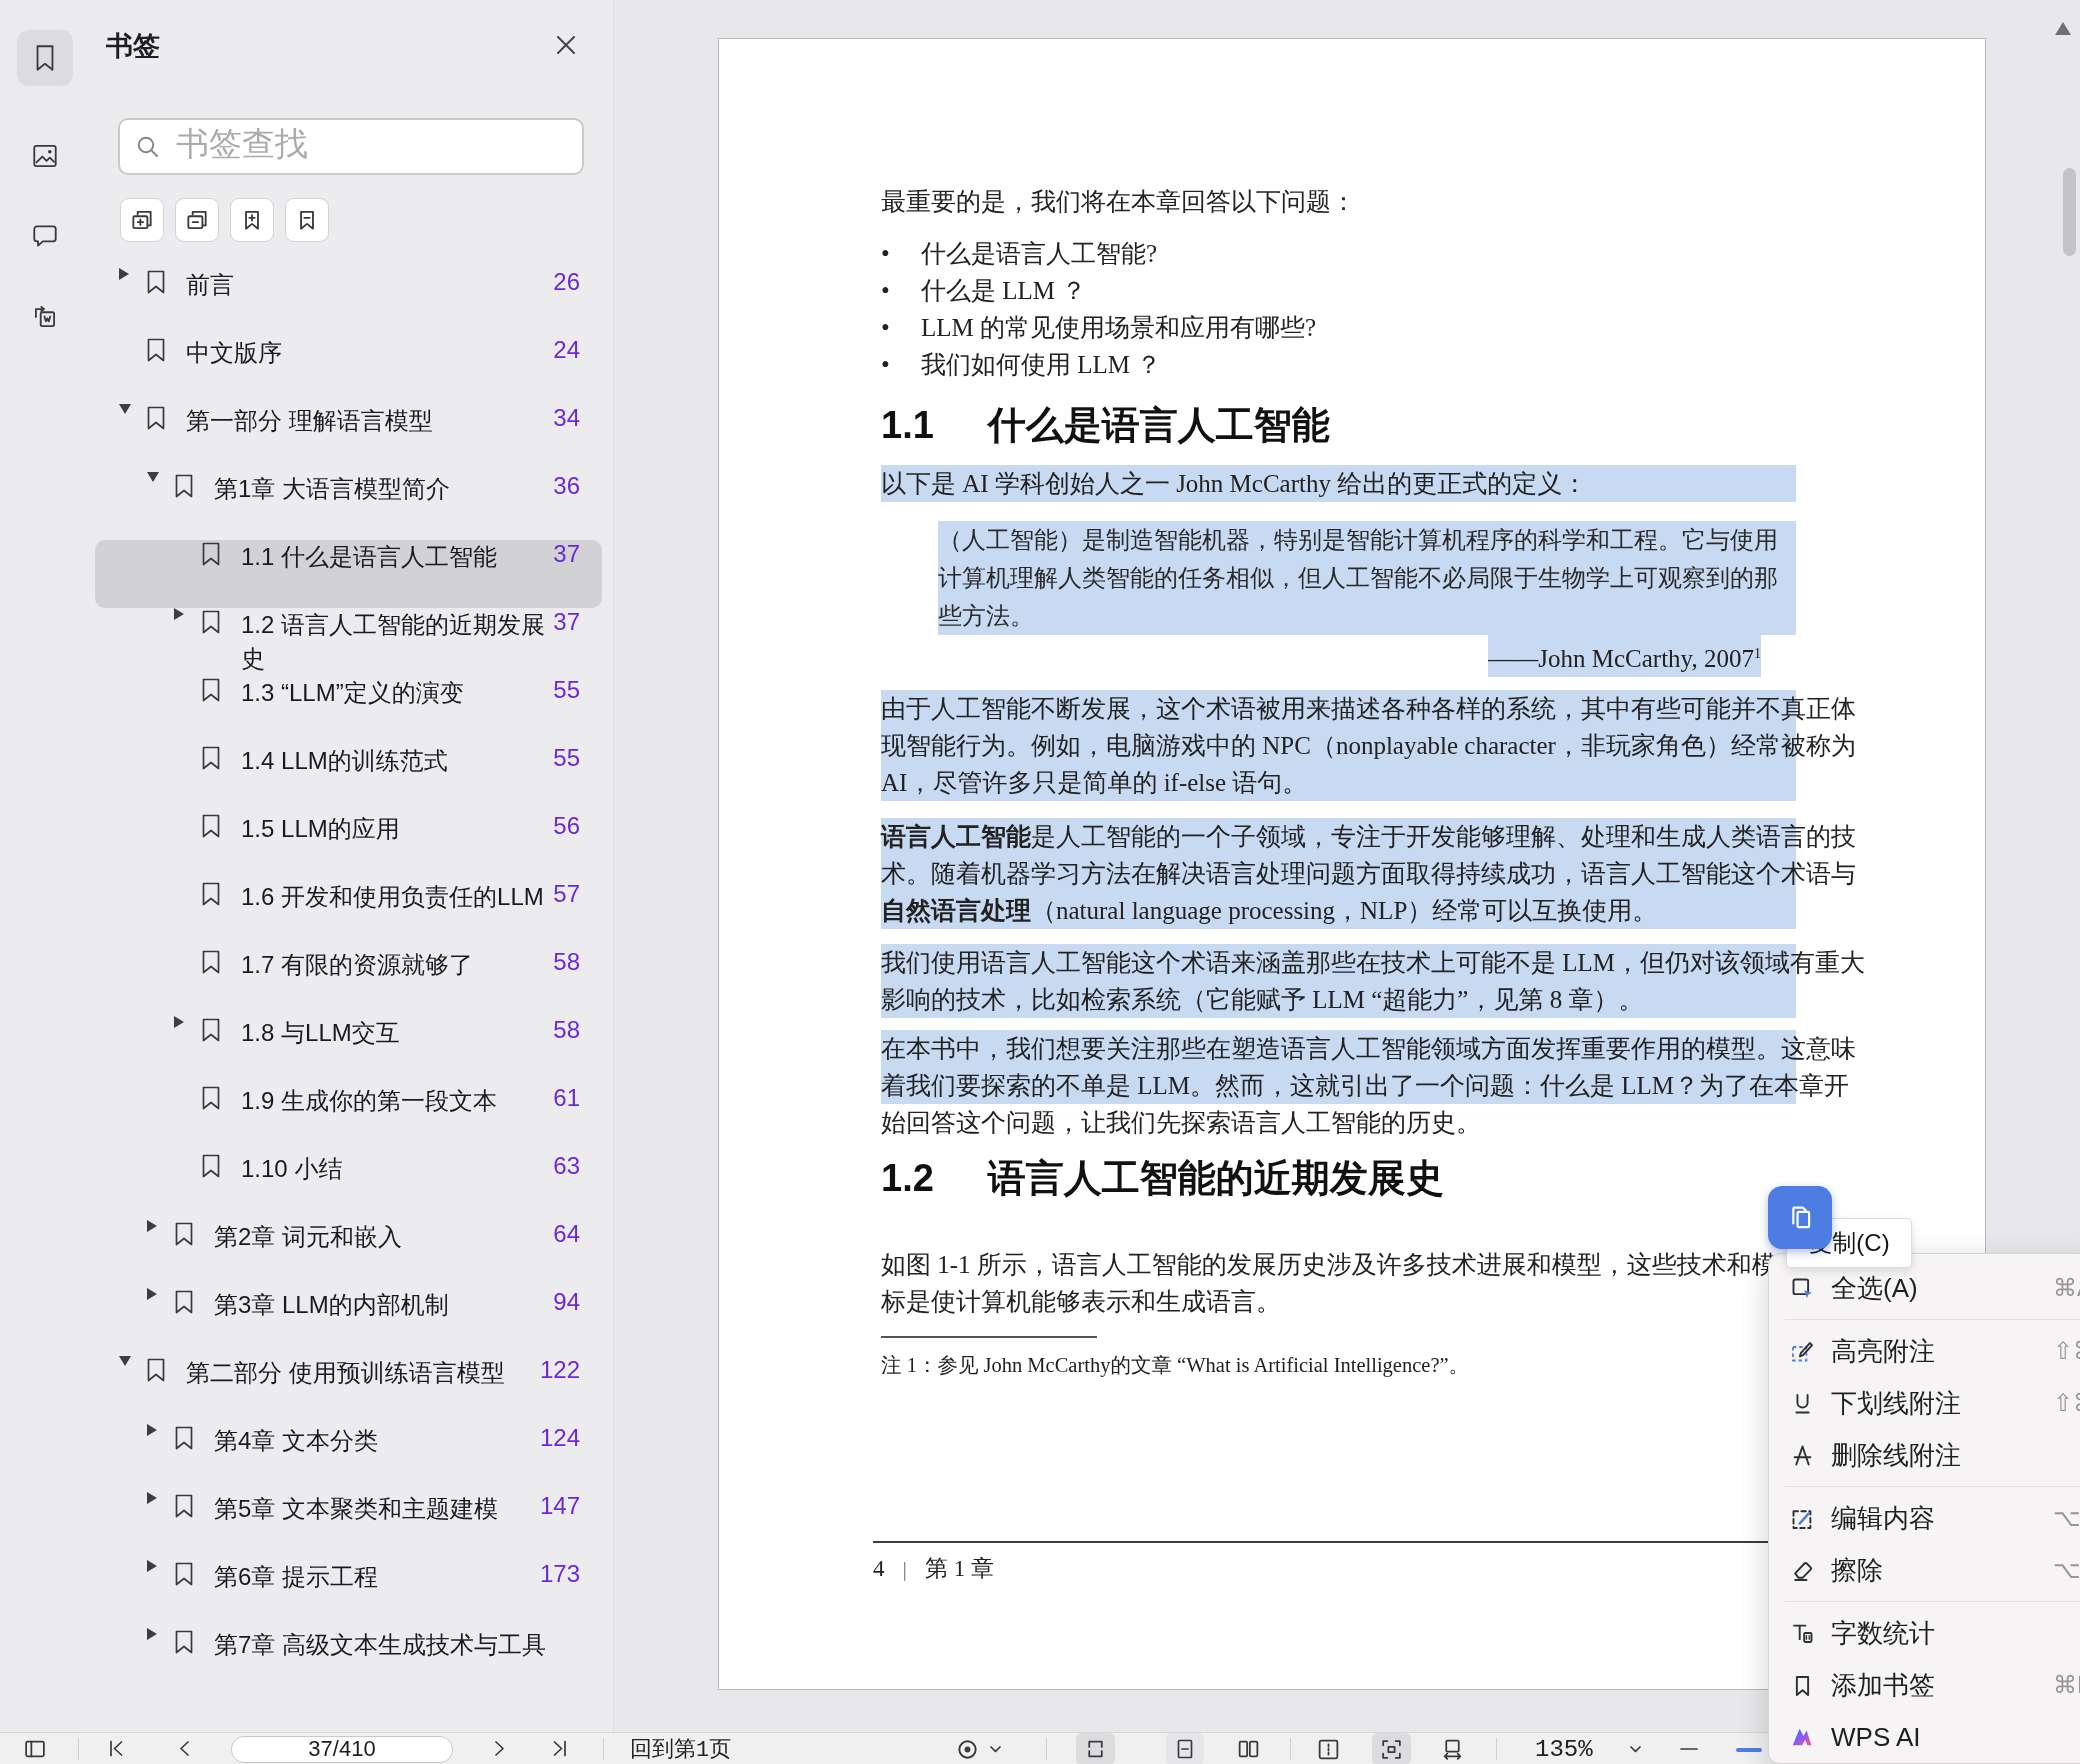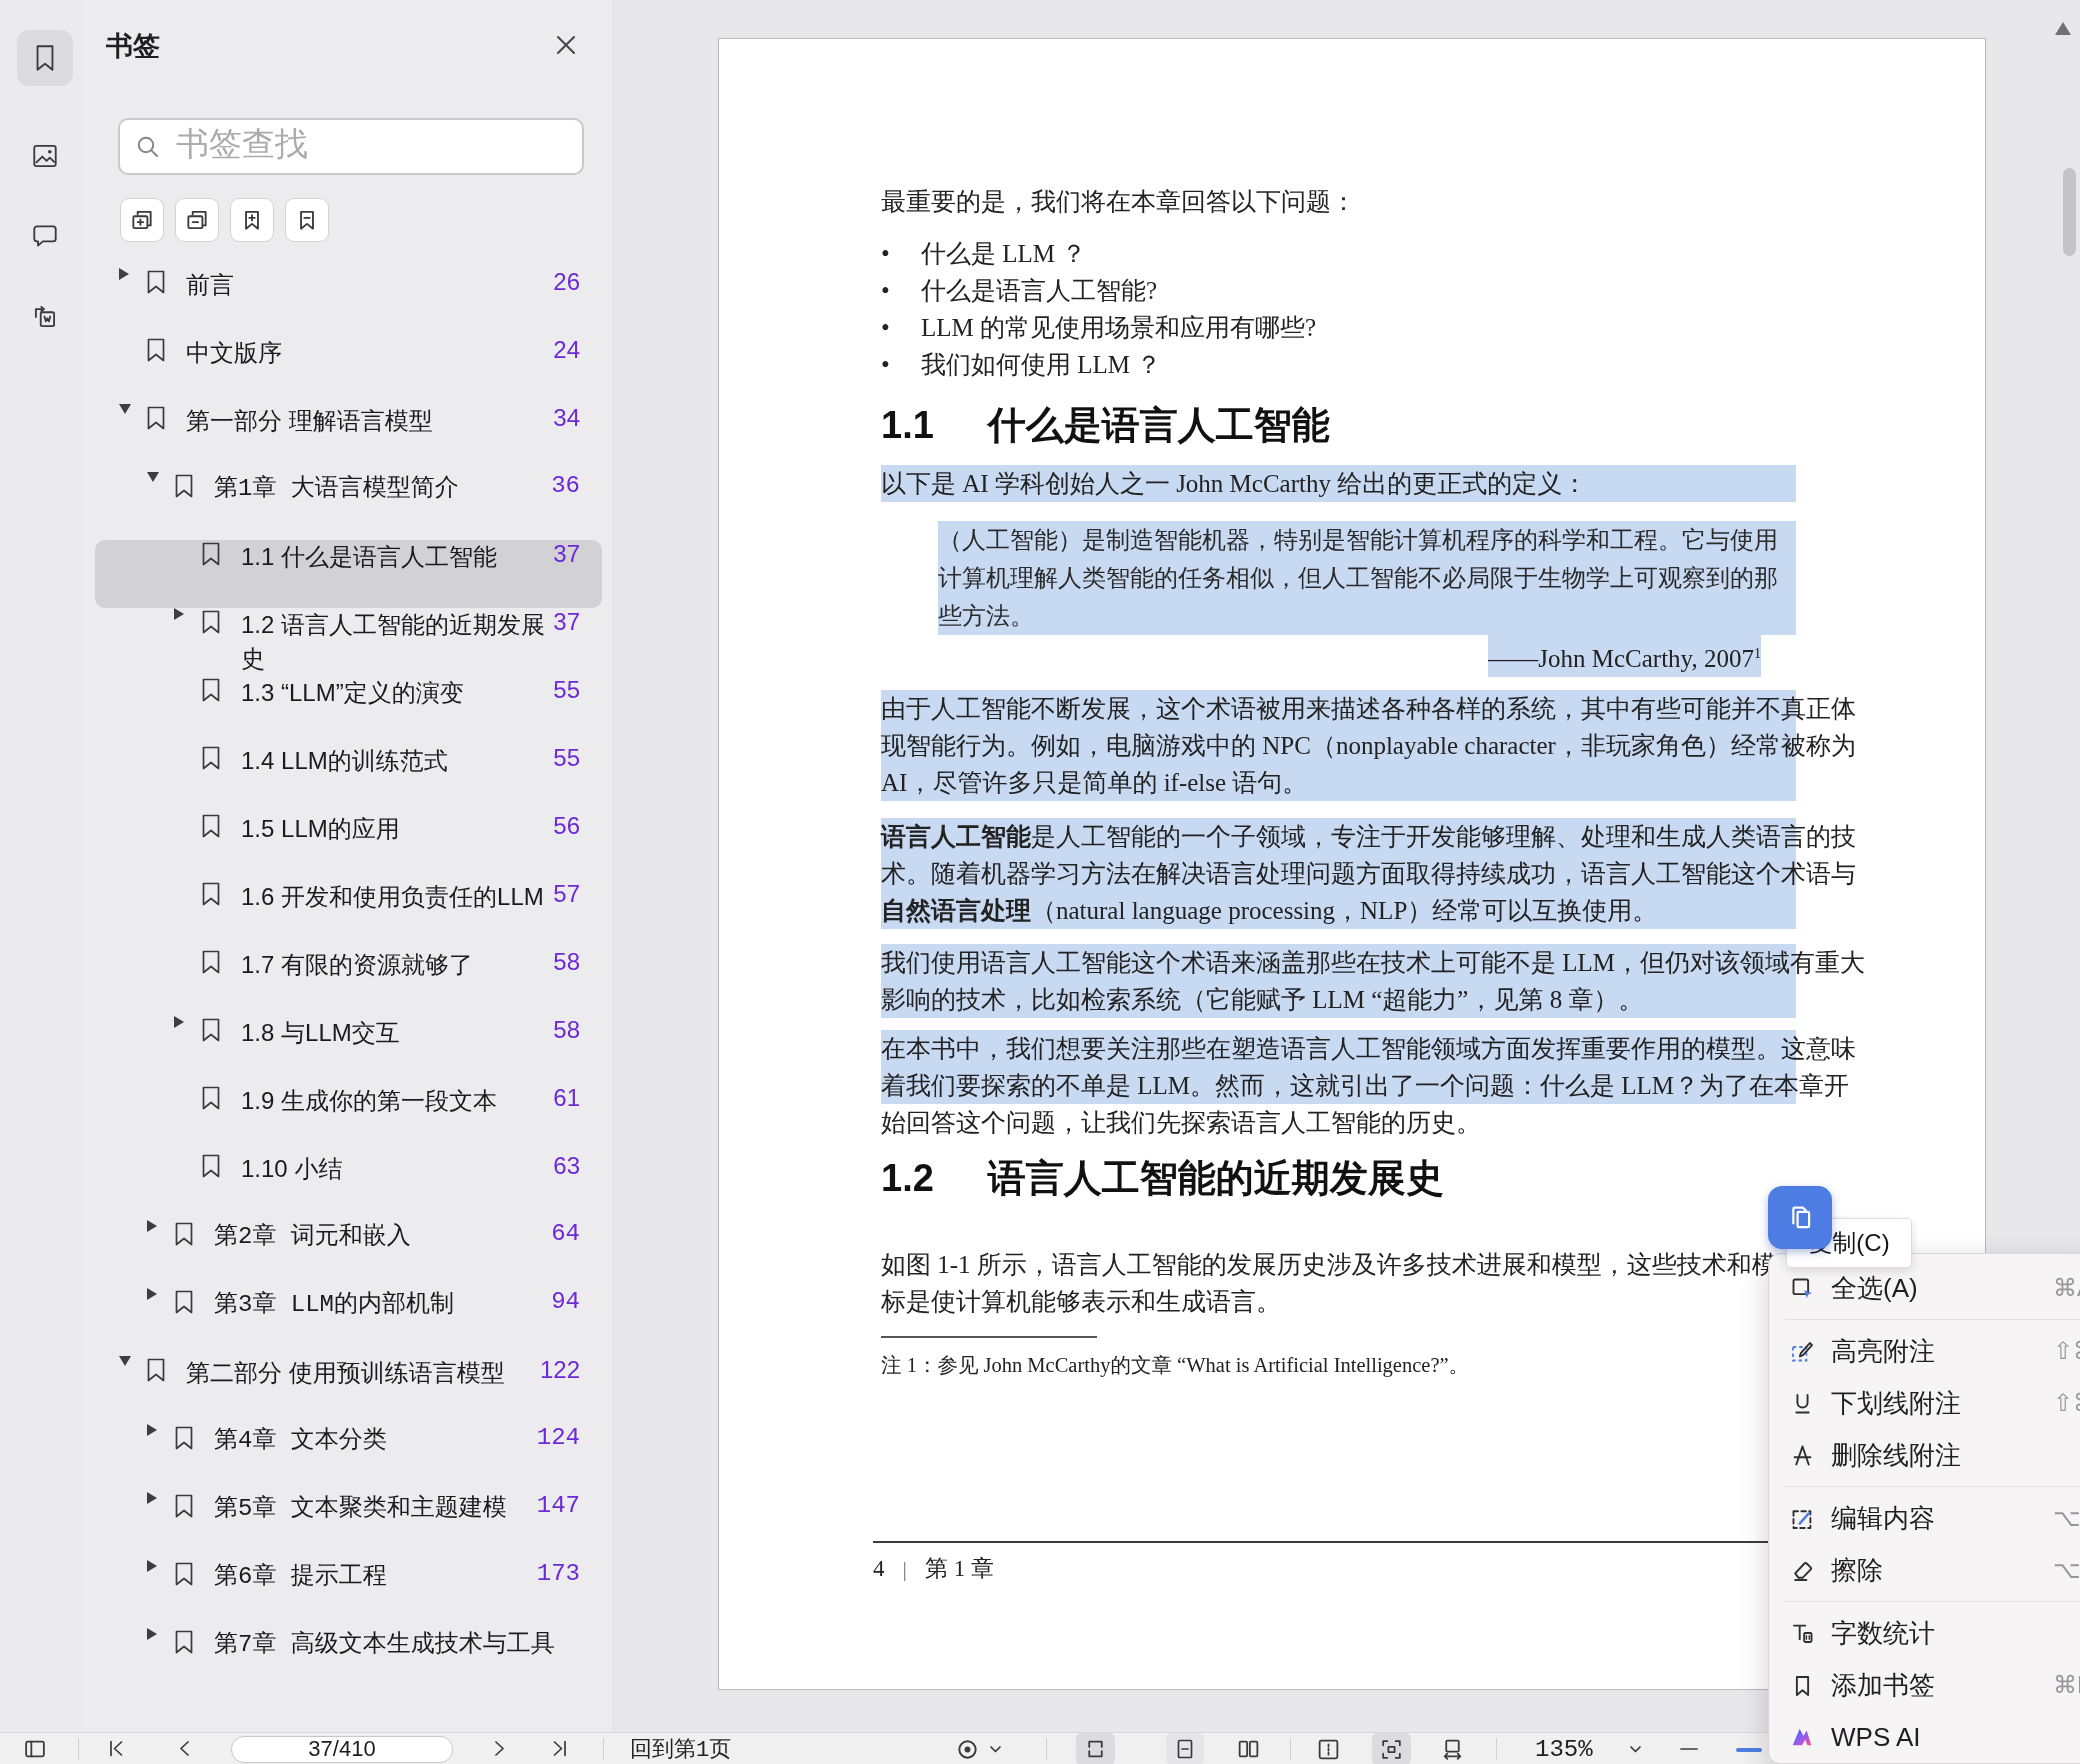--- a/index.html
+++ b/index.html
@@ -18,21 +18,21 @@
   #sb-title{position:absolute;left:23px;top:28px;font-size:27px;font-weight:600;color:#1f1f21;}
   #sb-close{position:absolute;right:32px;top:30px;width:30px;height:30px;display:flex;align-items:center;justify-content:center;cursor:pointer;}
   #sb-search{position:absolute;left:35px;top:118px;width:466px;height:57px;background:#fff;border:2px solid #c9c9cb;border-radius:10px;display:flex;align-items:center;padding:0 14px;}
   #sb-search input{border:none;outline:none;flex:1;font-size:33px;color:#333;margin-left:12px;background:transparent;font-family:Liberation Mono, monospace;}
   #sb-search input::placeholder{color:#ababaf;}
   #sb-btns{position:absolute;left:37px;top:198px;display:flex;gap:11px;}
   .sb-btn{width:44px;height:44px;background:#fff;border:1px solid #d2d2d4;border-radius:9px;display:flex;align-items:center;justify-content:center;cursor:pointer;}
 
   #bookmark-list{position:absolute;left:0;top:268px;width:531px;}
   .bm-row{position:relative;display:flex;align-items:flex-start;min-height:68px;cursor:pointer;}
-  .bm-row.lvl0{padding-left:60px;} .bm-row.lvl1{padding-left:88px;font-family:Liberation Mono, monospace;} .bm-row.lvl2{padding-left:115px;}
+  .bm-row.lvl0{padding-left:60px;} .bm-row.lvl1{padding-left:88px;} .bm-row.lvl2{padding-left:115px;}
   .bm-row .tri{position:absolute;width:0;height:0;}
   .bm-row.lvl0 .tri{left:36px;} .bm-row.lvl1 .tri{left:64px;} .bm-row.lvl2 .tri{left:91px;}
   .tri.right{border-left:10px solid #3e3e40;border-top:6.5px solid transparent;border-bottom:6.5px solid transparent;}
   .tri.down{border-top:10px solid #3e3e40;border-left:6.5px solid transparent;border-right:6.5px solid transparent;}
   .bm-ic{flex:0 0 26px;margin-right:17px;}
   .bm-label{font-size:24px;color:#1b1b1d;line-height:34px;word-break:break-all;flex:1;padding-right:8px;}
   .bm-page{font-size:24px;color:#6d28d9;margin-left:auto;padding-right:34px;flex-shrink:0;}
   .bm-row.sel{background:#d2d2d4;border-radius:10px;margin:0 12px;}
   .bm-row.sel.lvl2{padding-left:103px;}
   .bm-row.sel .bm-page{padding-right:22px;}
@@ -370,22 +370,22 @@
     </div>
 
 </div>
 
 <div id="pdf-page">
   <div id="doc-content">
       <div style="margin-top: 144px;">
         <div class="line">最重要的是，我们将在本章回答以下问题：</div>
       </div>
       <div style="margin-top: 15px;">
+        <div class="bullet-line"><span class="dot">•</span>什么是语言人工智能?</div>
         <div class="bullet-line"><span class="dot">•</span>什么是 LLM ？</div>
-        <div class="bullet-line"><span class="dot">•</span>什么是语言人工智能?</div>
         <div class="bullet-line"><span class="dot">•</span>LLM 的常见使用场景和应用有哪些?</div>
         <div class="bullet-line"><span class="dot">•</span>我们如何使用 LLM ？</div>
       </div>
       <div class="doc-h" style="margin-top: 16px;"><span class="hnum">1.1</span><span>什么是语言人工智能</span></div>
       <div style="margin-top: 14px;">
         <div class="line hl">以下是 AI 学科创始人之一 John McCarthy 给出的更正式的定义：</div>
       </div>
       <div class="quote" style="margin-top: 19px;">
         <div class="line hl">（人工智能）是制造智能机器，特别是智能计算机程序的科学和工程。它与使用</div>
         <div class="line hl">计算机理解人类智能的任务相似，但人工智能不必局限于生物学上可观察到的那</div>

